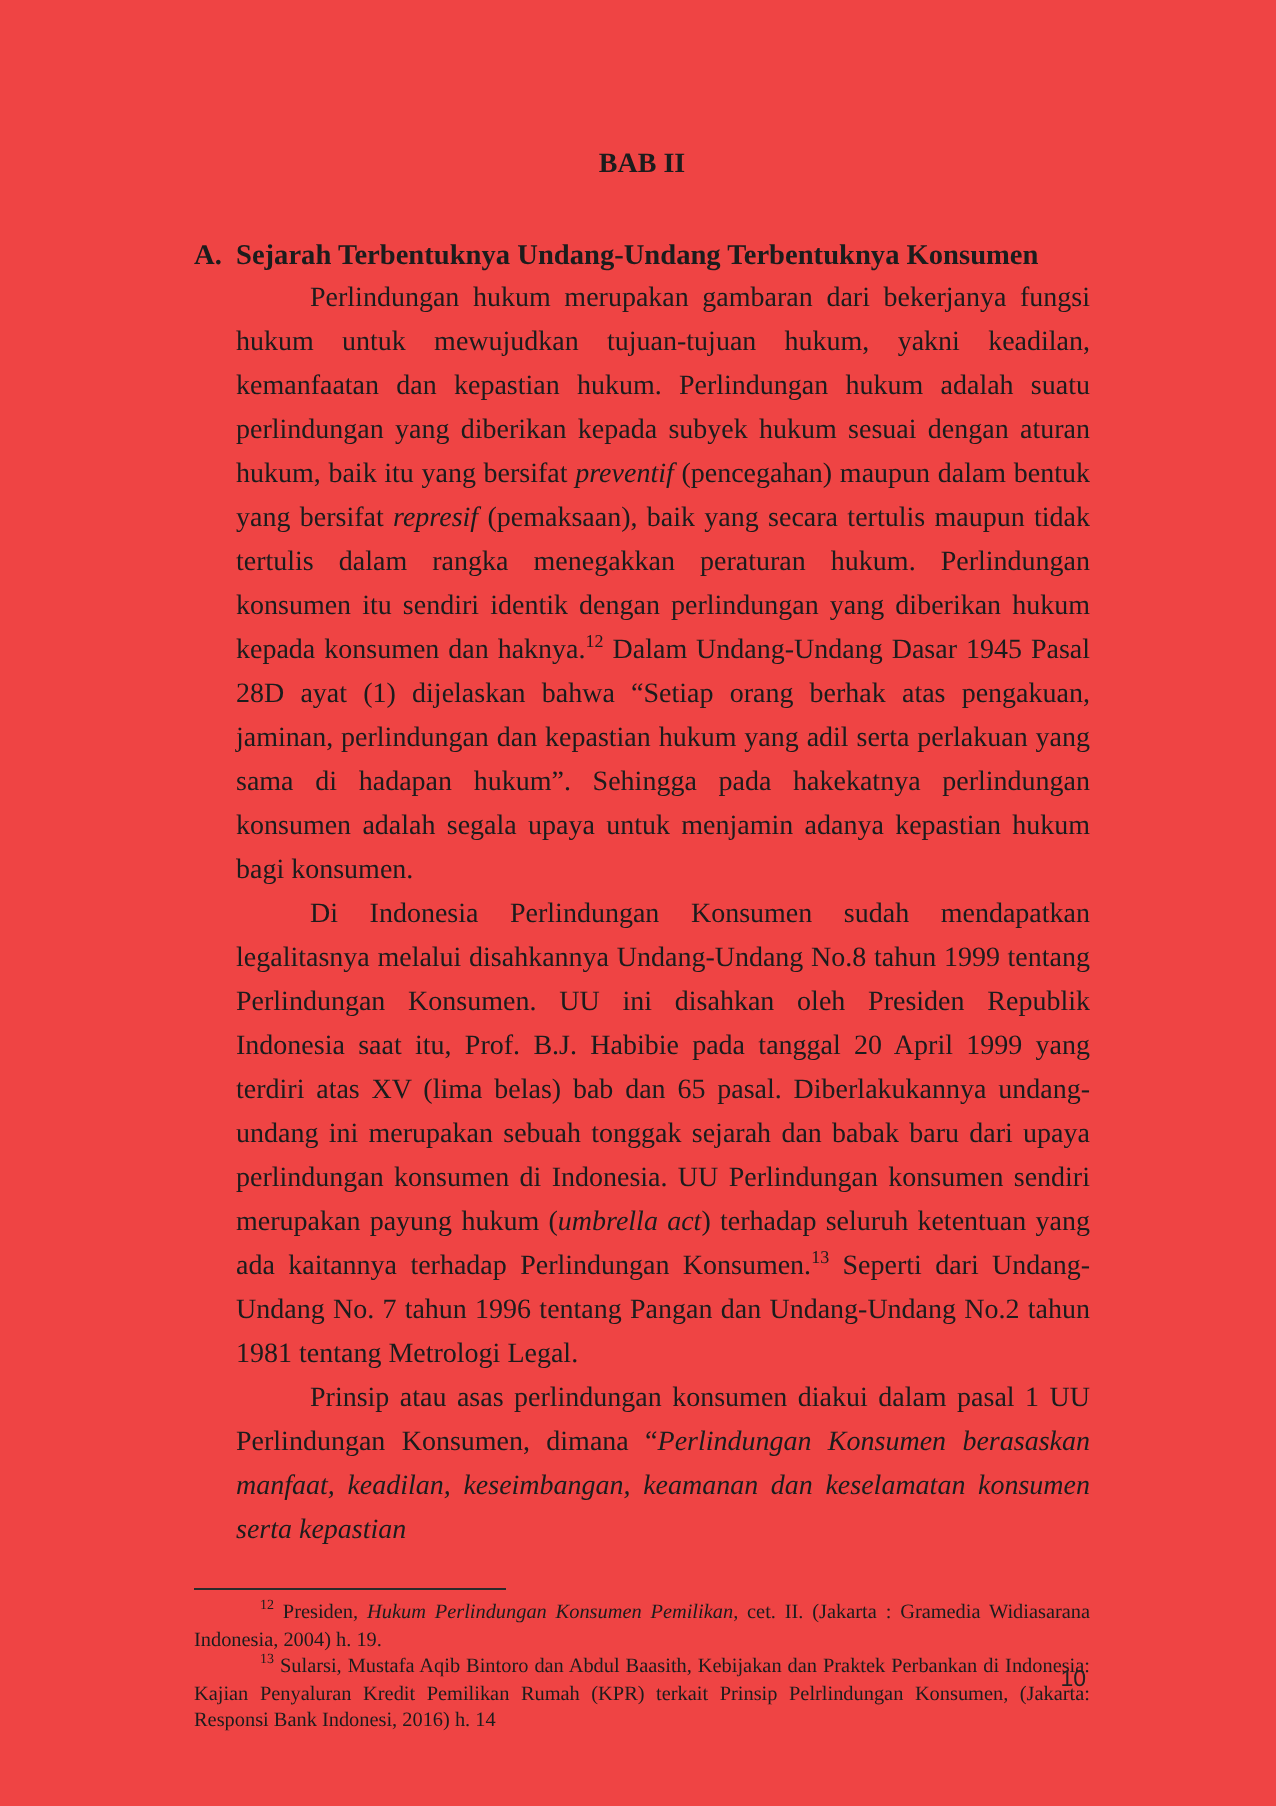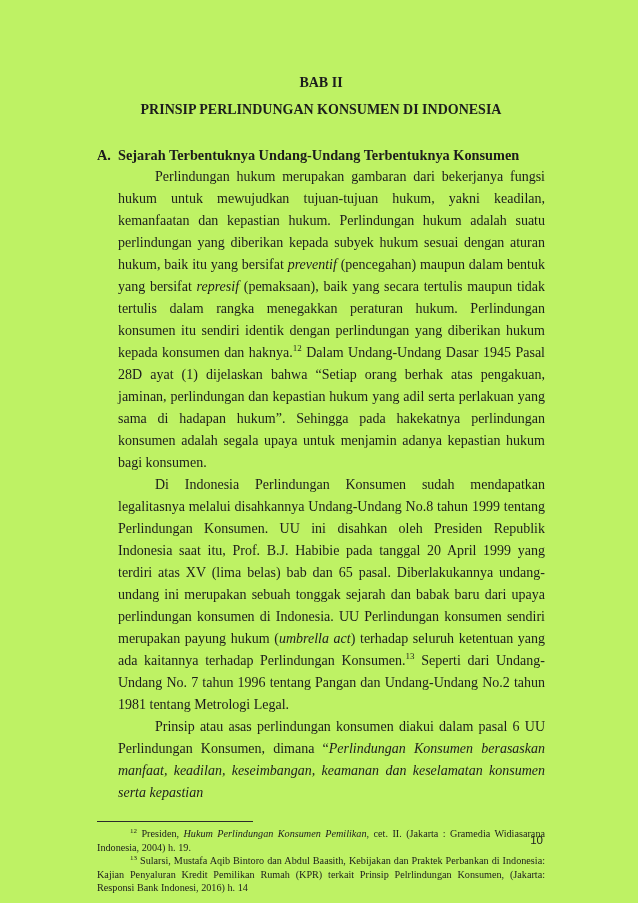--- a/index.html
+++ b/index.html
@@ -1,21 +1,21 @@
 <!DOCTYPE html>
 <html><head>
 <meta charset="utf-8">
 <style>
   * { box-sizing: border-box; }
   html, body { margin: 0; padding: 0; background: #ffffff; }
   .page {
     position: relative;
     width: 638px;
     height: 903px;
-    background: #bef264;
+    background: #ef4444;
     font-family: "Liberation Serif", serif;
     color: #1c1c1c;
     overflow: hidden;
   }
   .content {
     position: absolute;
     left: 97px;
     top: 0;
     width: 448px;
   }
@@ -69,32 +69,31 @@
   }
 </style>
 </head>
 <body>
 
 <div class="page">
   <div class="content">
 
     <div class="chapter-head">
       <div>BAB II</div>
-      <div>PRINSIP PERLINDUNGAN KONSUMEN DI INDONESIA</div>
     </div>
 
     <div class="section-head">
       <span class="section-marker">A.</span>
       <span>Sejarah Terbentuknya Undang-Undang Terbentuknya Konsumen</span>
     </div>
 
     <div class="body-text" id="paragraphs">
         <p class="body-para"><span>Perlindungan hukum merupakan gambaran dari bekerjanya fungsi hukum untuk mewujudkan tujuan-tujuan hukum, yakni keadilan, kemanfaatan dan kepastian hukum. Perlindungan hukum adalah suatu perlindungan yang diberikan kepada subyek hukum sesuai dengan aturan hukum, baik itu yang bersifat </span><span class="it">preventif</span><span> (pencegahan) maupun dalam bentuk yang bersifat </span><span class="it">represif</span><span> (pemaksaan), baik yang secara tertulis maupun tidak tertulis dalam rangka menegakkan peraturan hukum. Perlindungan konsumen itu sendiri identik dengan perlindungan yang diberikan hukum kepada konsumen dan haknya.</span><sup>12</sup><span> Dalam Undang-Undang Dasar 1945 Pasal 28D ayat (1) dijelaskan bahwa “Setiap orang berhak atas pengakuan, jaminan, perlindungan dan kepastian hukum yang adil serta perlakuan yang sama di hadapan hukum”. Sehingga pada hakekatnya perlindungan konsumen adalah segala upaya untuk menjamin adanya kepastian hukum bagi konsumen.</span></p>
         <p class="body-para"><span>Di Indonesia Perlindungan Konsumen sudah mendapatkan legalitasnya melalui disahkannya Undang-Undang No.8 tahun 1999 tentang Perlindungan Konsumen. UU ini disahkan oleh Presiden Republik Indonesia saat itu, Prof. B.J. Habibie pada tanggal 20 April 1999 yang terdiri atas XV (lima belas) bab dan 65 pasal. Diberlakukannya undang-undang ini merupakan sebuah tonggak sejarah dan babak baru dari upaya perlindungan konsumen di Indonesia. UU Perlindungan konsumen sendiri merupakan payung hukum (</span><span class="it">umbrella act</span><span>) terhadap seluruh ketentuan yang ada kaitannya terhadap Perlindungan Konsumen.</span><sup>13</sup><span> Seperti dari Undang-Undang No. 7 tahun 1996 tentang Pangan dan Undang-Undang No.2 tahun 1981 tentang Metrologi Legal.</span></p>
-        <p class="body-para"><span>Prinsip atau asas perlindungan konsumen diakui dalam pasal 6 UU Perlindungan Konsumen, dimana “</span><span class="it">Perlindungan Konsumen berasaskan manfaat, keadilan, keseimbangan, keamanan dan keselamatan konsumen serta kepastian</span></p>
+        <p class="body-para"><span>Prinsip atau asas perlindungan konsumen diakui dalam pasal 1 UU Perlindungan Konsumen, dimana “</span><span class="it">Perlindungan Konsumen berasaskan manfaat, keadilan, keseimbangan, keamanan dan keselamatan konsumen serta kepastian</span></p>
       </div>
 
     <div class="footnote-area">
       <div class="footnote-rule"></div>
       <div id="footnotes">
           <p class="footnote"><sup>12</sup><span> Presiden, </span><span class="it">Hukum Perlindungan Konsumen Pemilikan</span><span>, cet. II. (Jakarta : Gramedia Widiasarana Indonesia, 2004) h. 19.</span></p>
           <p class="footnote"><sup>13</sup><span> Sularsi, Mustafa Aqib Bintoro dan Abdul Baasith, Kebijakan dan Praktek Perbankan di Indonesia: Kajian Penyaluran Kredit Pemilikan Rumah (KPR) terkait Prinsip Pelrlindungan Konsumen, (Jakarta: Responsi Bank Indonesi, 2016) h. 14</span></p>
         </div>
     </div>
 

